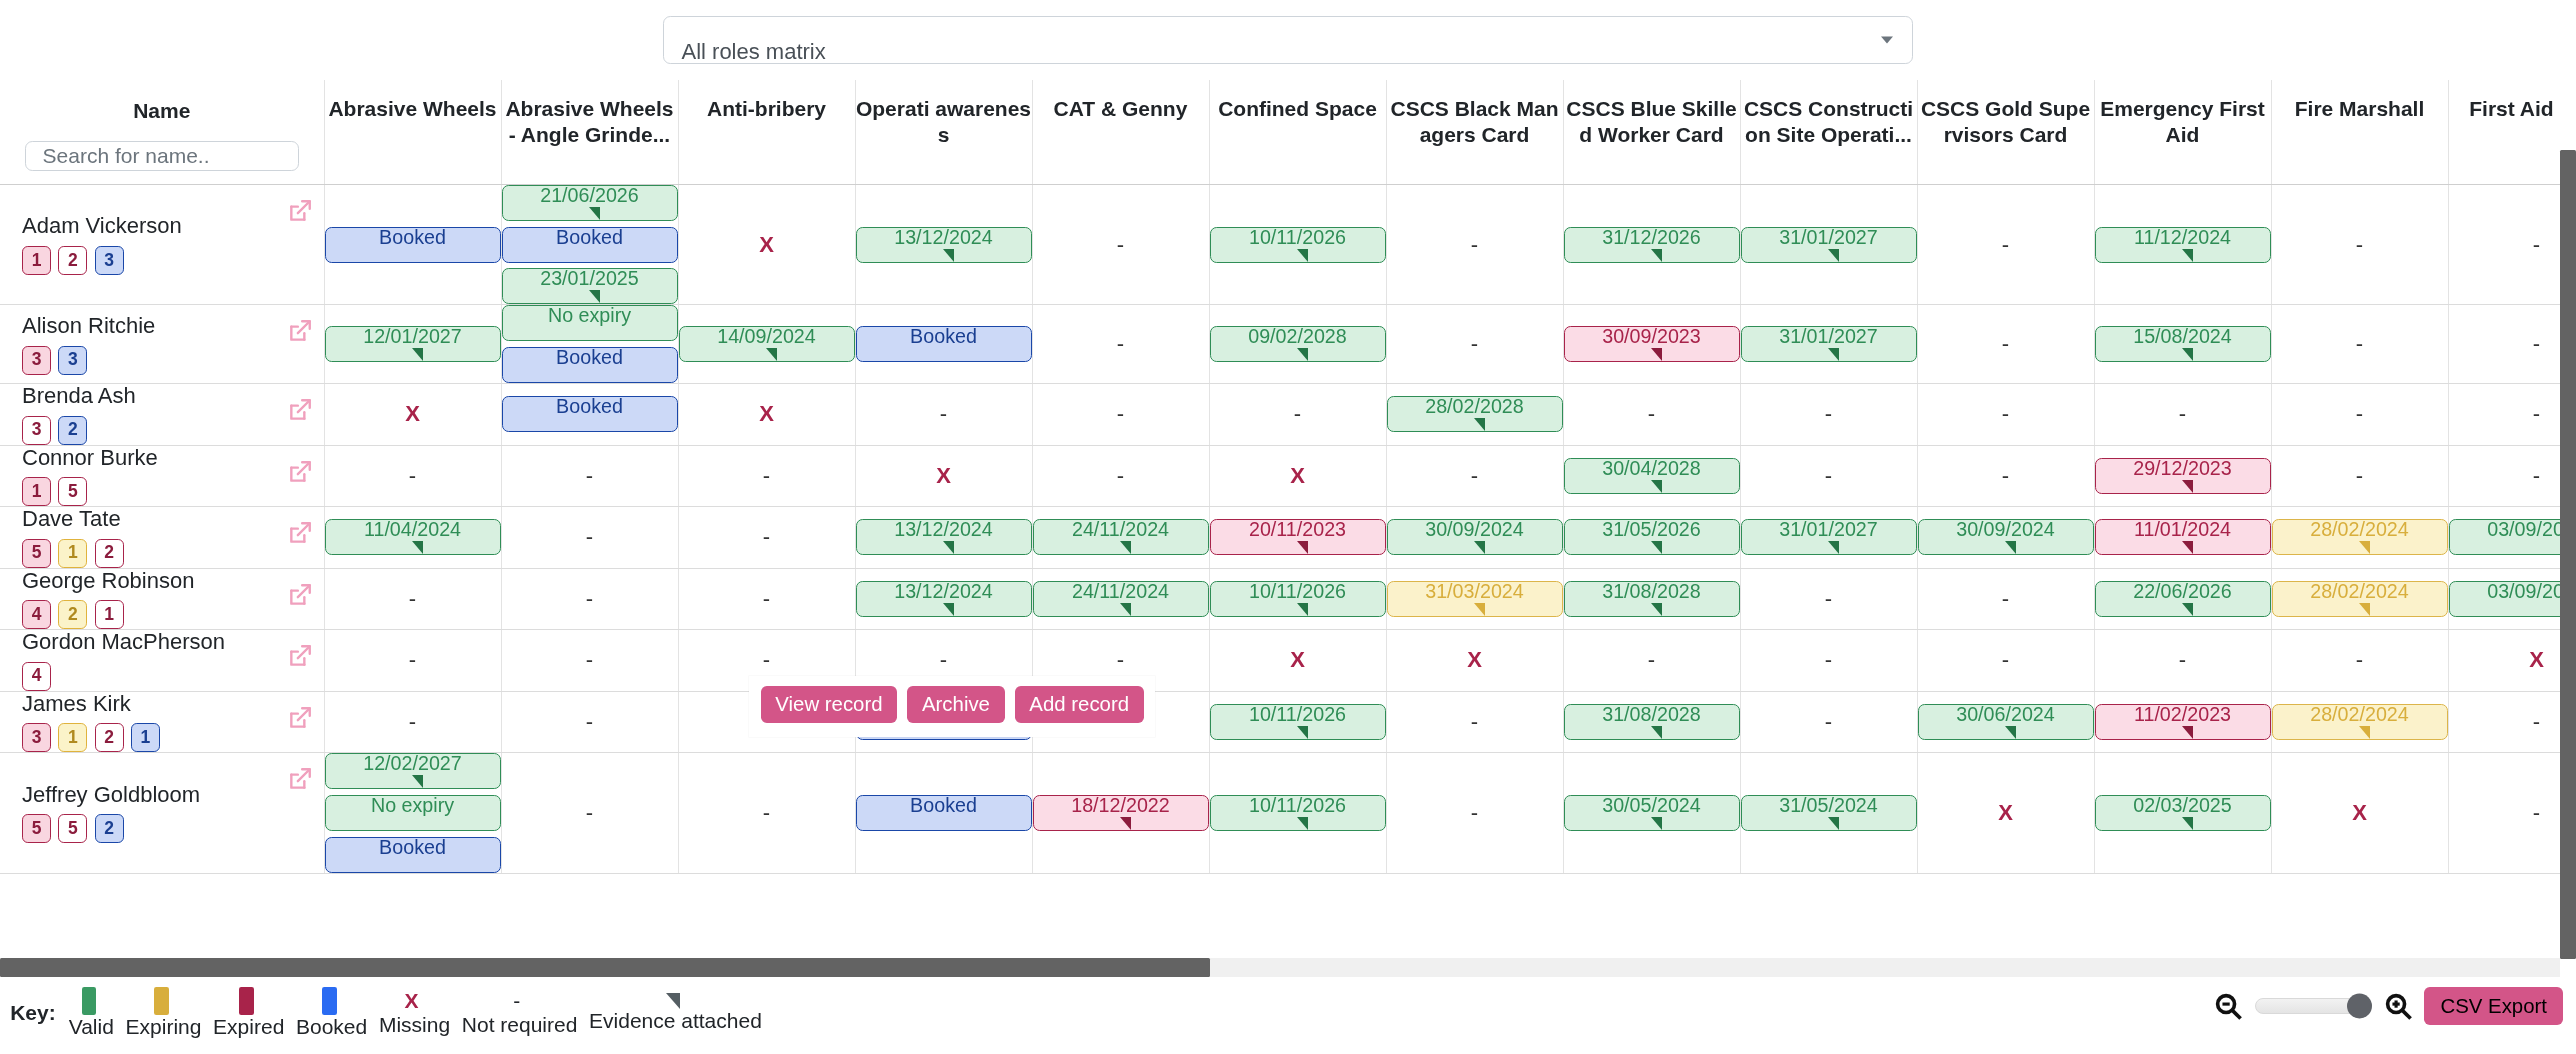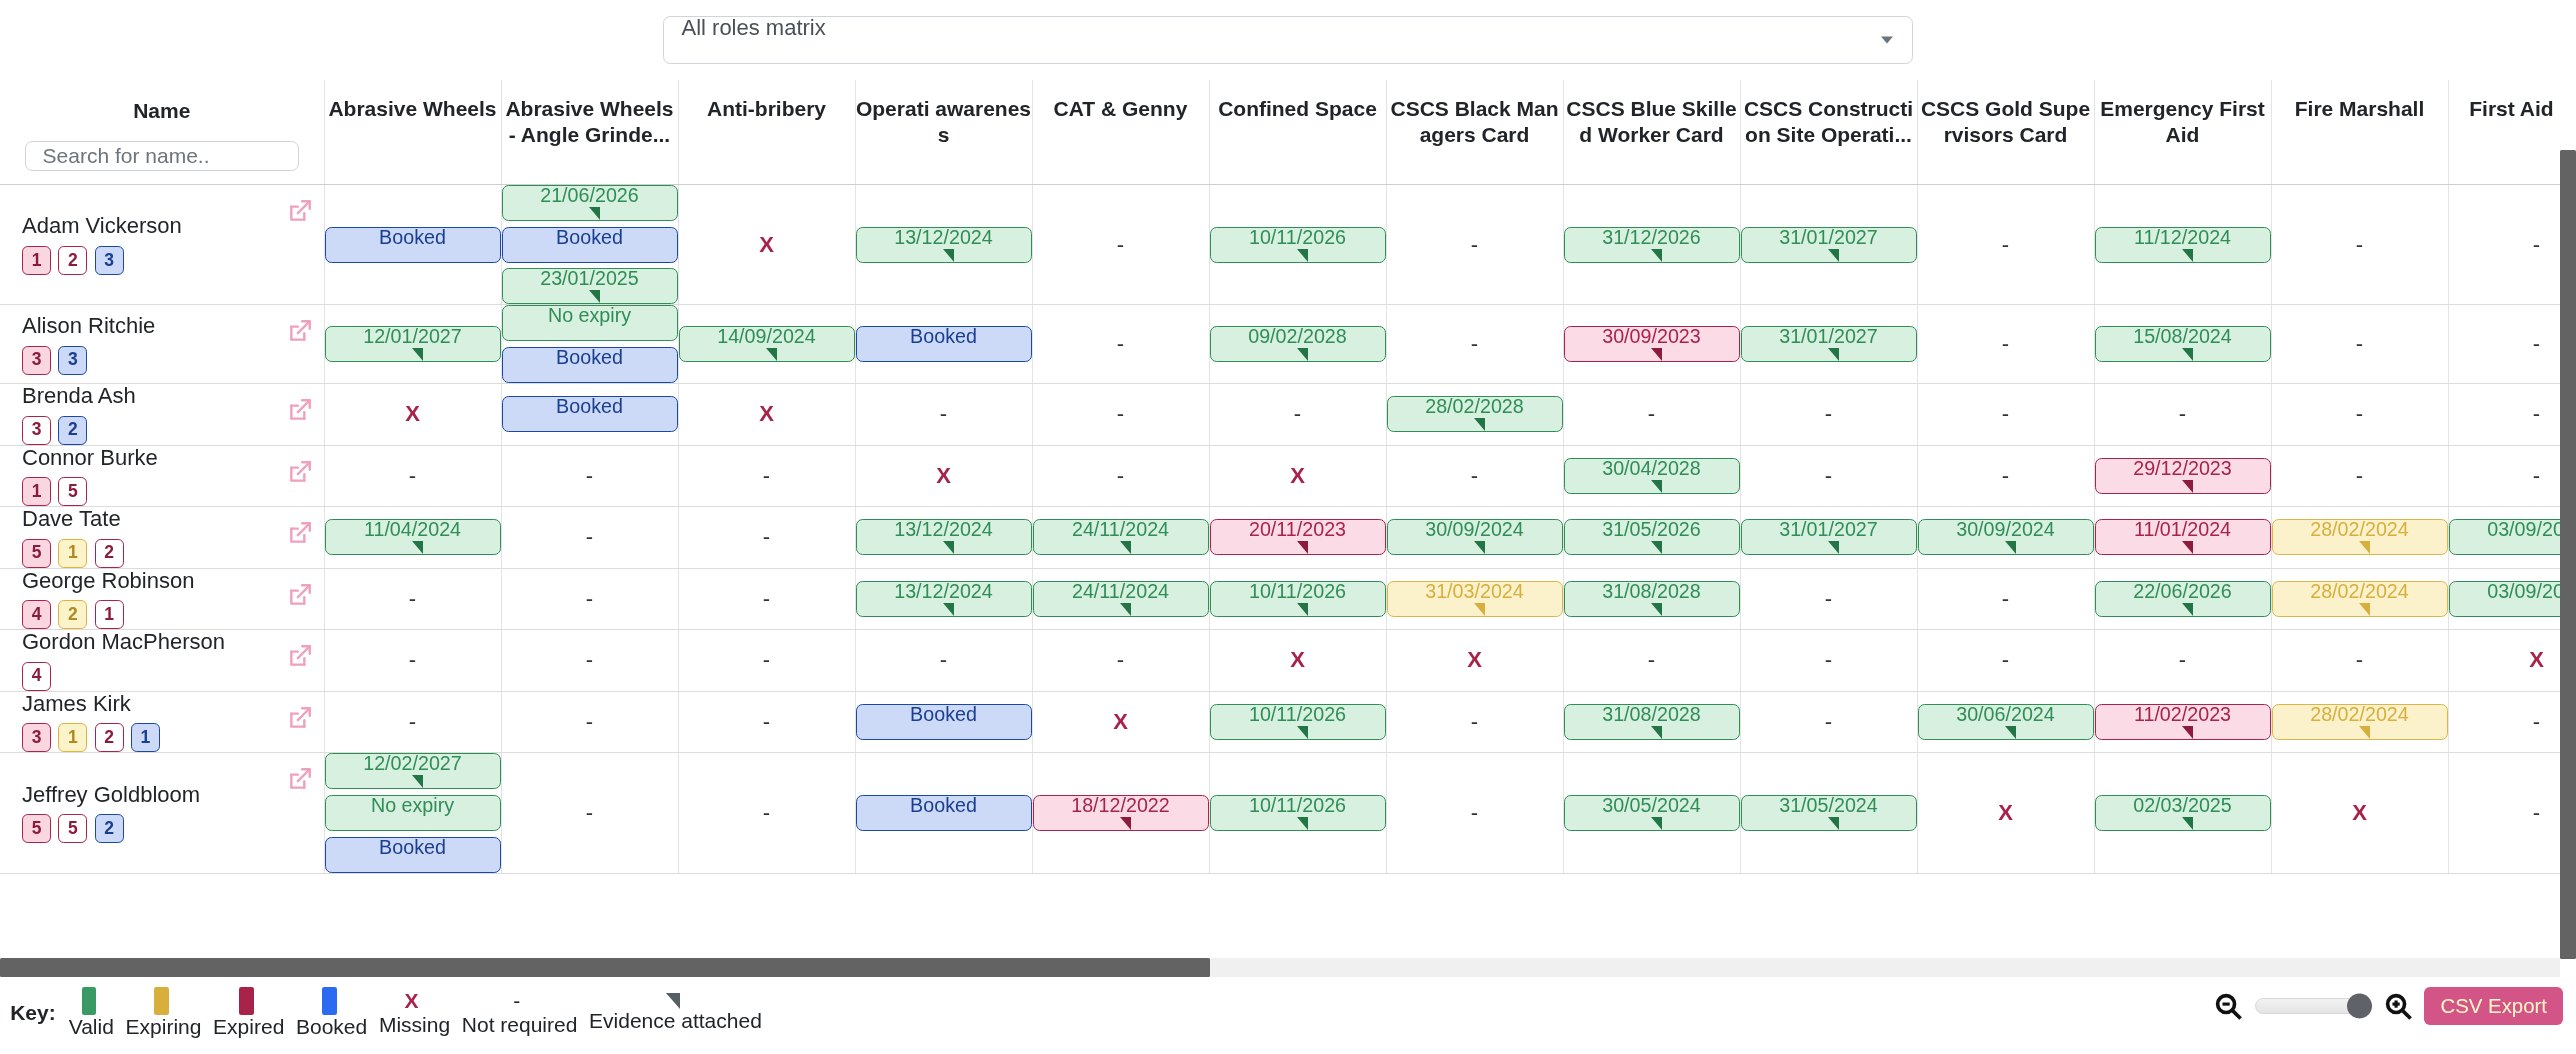--- a/index.html
+++ b/index.html
@@ -19,21 +19,21 @@
     justify-content: center;
     position: relative;
   }
   .role-select {
     width: 1250px;
     height: 48px;
     border: 1.5px solid #ced4da;
     border-radius: 7.3px;
     background: #ffffff;
     display: flex;
-    align-items: flex-start;
+    align-items: flex-end;
     padding: 0 17.5px;
     position: relative;
   }
   .role-select .value {
     font-size: 22px;
     color: #495057;
     line-height: 1;
   }
   .role-select .caret {
     position: absolute;
@@ -330,21 +330,21 @@
   .zoom-slider .knob {
     position: absolute;
     right: 0px; top: 50%;
     transform: translateY(-50%);
     width: 25px; height: 25px;
     border-radius: 50%;
     background: #5f6268;
   }
   .csv-btn {
     background: #d35588;
-    color: #fef9c3;
+    color: #000000;
     border: none;
     border-radius: 5.8px;
     font-size: 20.4px;
     font-family: "Liberation Sans", sans-serif;
     padding: 8.7px 16px;
     cursor: pointer;
     line-height: 1;
     text-align: right;
   }
 </style>
@@ -1047,20 +1047,25 @@
                 <span class="ev"></span>
               </span>
             </div>
           </td>
           <td class="cell-data"><span class="mark-missing">X</span></td>
           <td class="cell-data"><span class="mark-none">-</span></td>
         </tr>
       </tbody>
   </table>
 
+  <div class="action-popup">
+    <button>View record</button>
+    <button>Archive</button>
+    <button>Add record</button>
+  </div>
 
   <div class="vscroll">
     <div class="vthumb"></div>
   </div>
 
   <div class="hscroll">
     <div class="thumb"></div>
   </div>
 </div>
 

